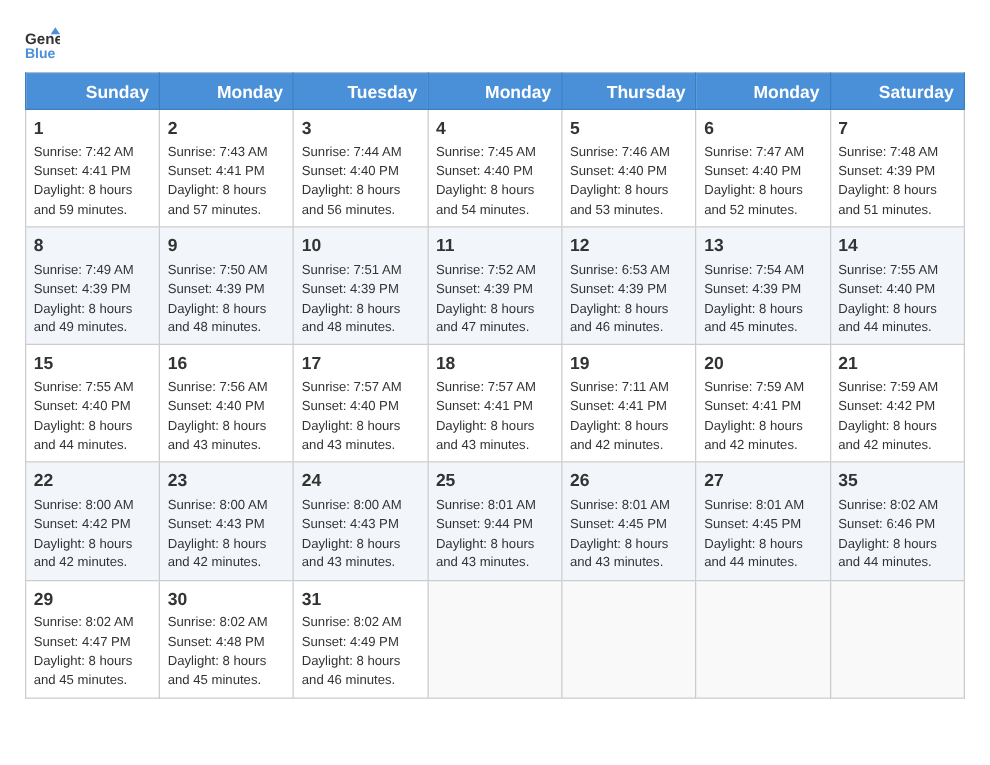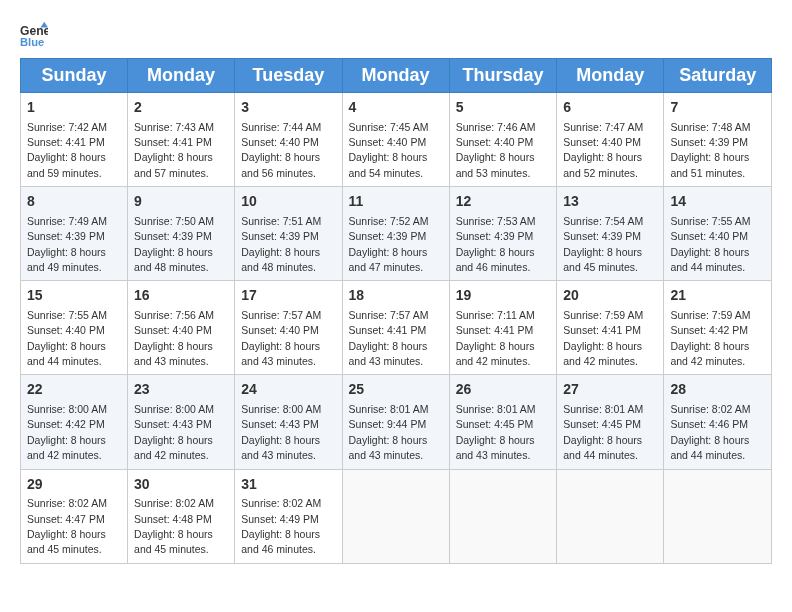--- a/index.html
+++ b/index.html
@@ -39,23 +39,23 @@
     }
     table {
       width: 100%;
       border-collapse: collapse;
       font-size: 11px;
     }
     thead tr th {
       background-color: #4a90d9;
       color: #fff;
       font-weight: bold;
-      font-size: 18px;
+      font-size: 14px;
       padding: 6px 8px;
-      text-align: center;
+      text-align: right;
       border: 1px solid #3a7fc1;
     }
     tbody tr td {
       border: 1px solid #ccc;
       vertical-align: top;
       padding: 5px 6px;
       width: 108px;
       min-height: 70px;
       color: #333;
       line-height: 1.4;
@@ -155,21 +155,21 @@
 <span class="day-info">Daylight: 8 hours and 48 minutes.</span></td>
         <td><span class="day-num">10</span>
 <span class="day-info">Sunrise: 7:51 AM</span><br>
 <span class="day-info">Sunset: 4:39 PM</span><br>
 <span class="day-info">Daylight: 8 hours and 48 minutes.</span></td>
         <td><span class="day-num">11</span>
 <span class="day-info">Sunrise: 7:52 AM</span><br>
 <span class="day-info">Sunset: 4:39 PM</span><br>
 <span class="day-info">Daylight: 8 hours and 47 minutes.</span></td>
         <td><span class="day-num">12</span>
-<span class="day-info">Sunrise: 7:53 AM</span><br>
+<span class="day-info">Sunrise: 6:53 AM</span><br>
 <span class="day-info">Sunset: 4:39 PM</span><br>
 <span class="day-info">Daylight: 8 hours and 46 minutes.</span></td>
         <td><span class="day-num">13</span>
 <span class="day-info">Sunrise: 7:54 AM</span><br>
 <span class="day-info">Sunset: 4:39 PM</span><br>
 <span class="day-info">Daylight: 8 hours and 45 minutes.</span></td>
         <td><span class="day-num">14</span>
 <span class="day-info">Sunrise: 7:55 AM</span><br>
 <span class="day-info">Sunset: 4:40 PM</span><br>
 <span class="day-info">Daylight: 8 hours and 44 minutes.</span></td>
@@ -222,23 +222,23 @@
 <span class="day-info">Sunset: 9:44 PM</span><br>
 <span class="day-info">Daylight: 8 hours and 43 minutes.</span></td>
         <td><span class="day-num">26</span>
 <span class="day-info">Sunrise: 8:01 AM</span><br>
 <span class="day-info">Sunset: 4:45 PM</span><br>
 <span class="day-info">Daylight: 8 hours and 43 minutes.</span></td>
         <td><span class="day-num">27</span>
 <span class="day-info">Sunrise: 8:01 AM</span><br>
 <span class="day-info">Sunset: 4:45 PM</span><br>
 <span class="day-info">Daylight: 8 hours and 44 minutes.</span></td>
-        <td><span class="day-num">28</span>
-<span class="day-info">Sunrise: 8:02 AM</span><br>
-<span class="day-info">Sunset: 4:46 PM</span><br>
+        <td><span class="day-num">35</span>
+<span class="day-info">Sunrise: 8:02 AM</span><br>
+<span class="day-info">Sunset: 6:46 PM</span><br>
 <span class="day-info">Daylight: 8 hours and 44 minutes.</span></td>
       </tr>
       <tr>
         <td><span class="day-num">29</span>
 <span class="day-info">Sunrise: 8:02 AM</span><br>
 <span class="day-info">Sunset: 4:47 PM</span><br>
 <span class="day-info">Daylight: 8 hours and 45 minutes.</span></td>
         <td><span class="day-num">30</span>
 <span class="day-info">Sunrise: 8:02 AM</span><br>
 <span class="day-info">Sunset: 4:48 PM</span><br>

